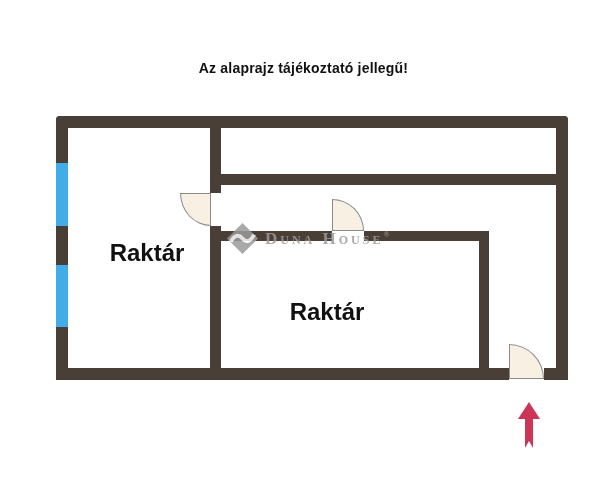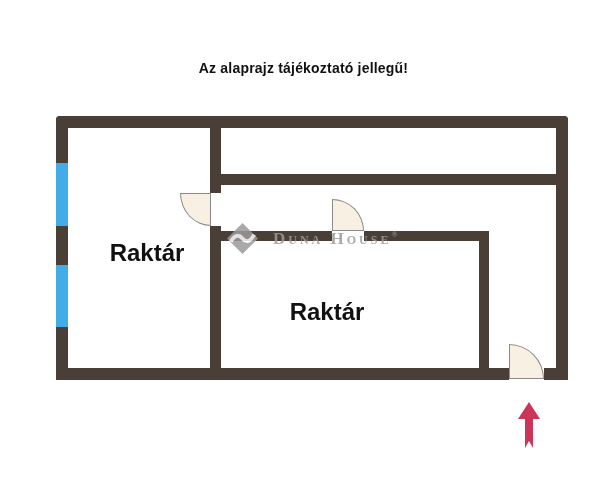--- a/index.html
+++ b/index.html
@@ -32,21 +32,21 @@
     border:1.5px solid var(--door-stroke);box-sizing:border-box;z-index:6;
   }
   .door.hinge-top-right{border-bottom-left-radius:100% 100%;border-top-width:1.5px;}
   .door.hinge-bottom-left{border-top-right-radius:100% 100%;}
   .room-label{
     position:absolute;width:100px;text-align:center;
     font-size:24px;font-weight:bold;color:var(--ink);z-index:4;
   }
   .watermark{
     position:absolute;left:226px;top:222px;display:flex;align-items:center;
-    gap:14px;opacity:.85;z-index:5;
+    gap:6px;opacity:.85;z-index:5;
   }
   .watermark .brand{
     font-family:"Liberation Serif",serif;font-variant:small-caps;
     font-size:17px;letter-spacing:3px;color:var(--watermark);font-weight:bold;
     white-space:nowrap;
   }
   .watermark sup{font-size:8px;color:var(--watermark);vertical-align:super;}
   .arrow-wrap{position:absolute;left:517px;top:402px;z-index:6;}
 </style>
 </head>

